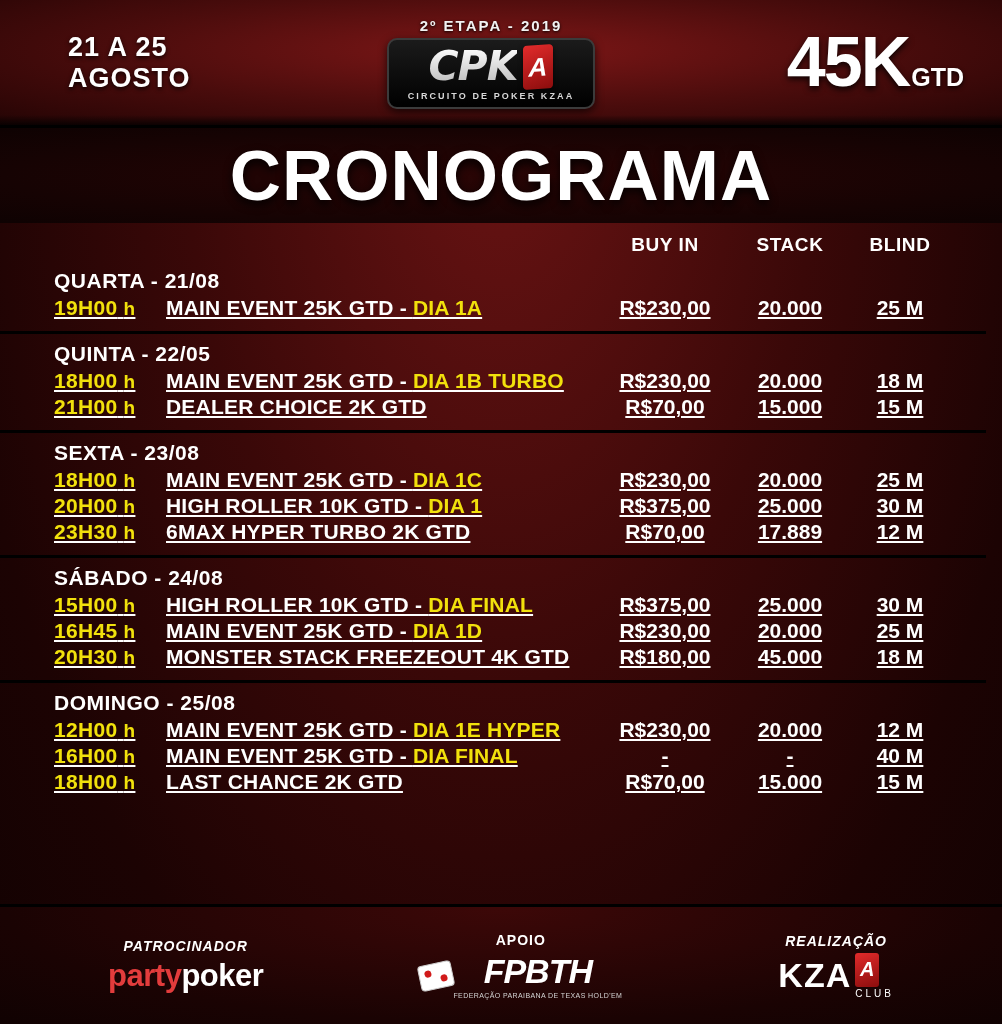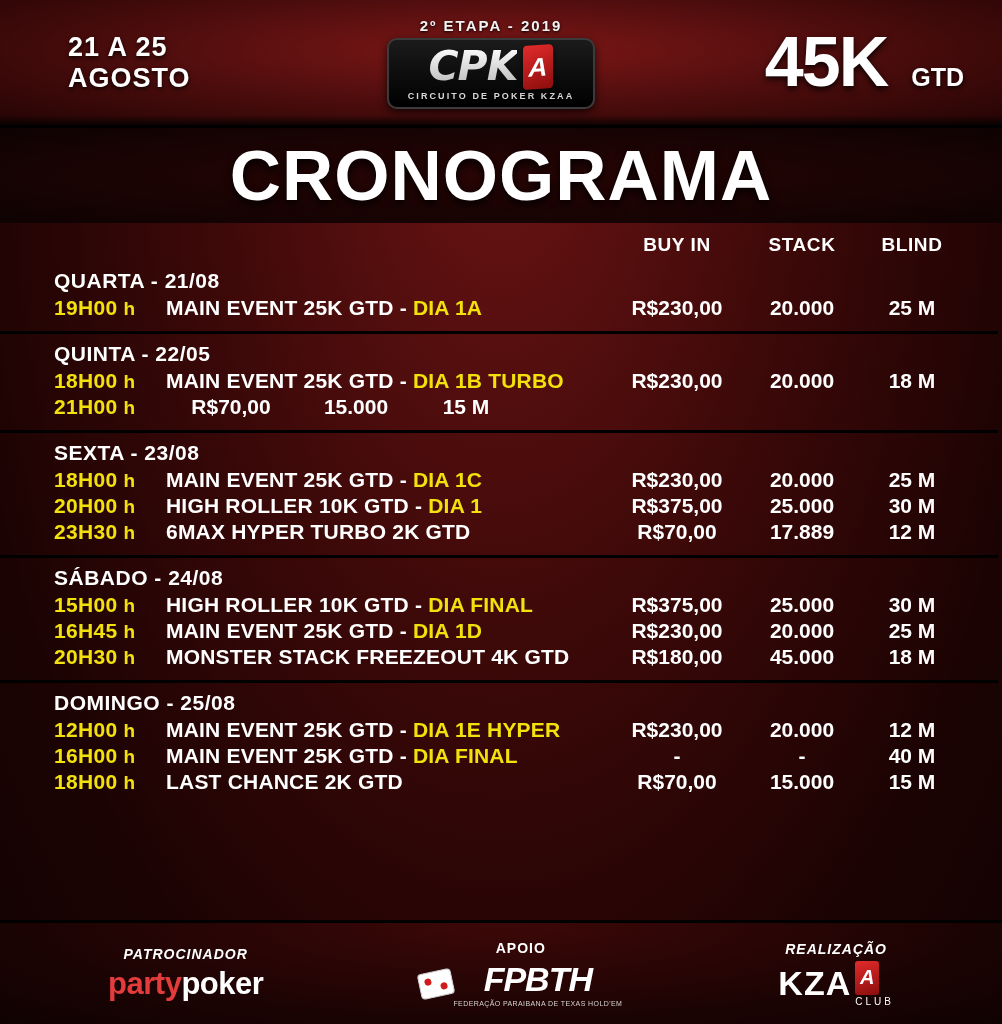--- a/index.html
+++ b/index.html
@@ -84,21 +84,21 @@
     position: absolute; inset: 0;
     display: flex; align-items: center; justify-content: center;
     font-weight: bold; font-size: 26px; color: #fff; font-style: italic;
   }
   .cpk-sub {
     font-size: 9px; letter-spacing: 2.1px; color: #d8d8d8;
     margin-top: 2px; font-weight: bold;
   }
   .gtd-block {
     width: 260px; text-align: left; padding-right: 10px;
-    display: flex; align-items: baseline; justify-content: flex-end; gap: 22px;
+    display: flex; align-items: baseline; justify-content: flex-end;
   }
   .gtd-num {
     font-size: 70px; font-weight: bold; line-height: .9;
     letter-spacing: -2px;
     text-shadow: 0 3px 6px rgba(0,0,0,.85);
   }
   .gtd-suffix {
     font-size: 25px; font-weight: bold; margin-left: 2px;
     text-shadow: 0 2px 4px rgba(0,0,0,.85);
   }
@@ -108,21 +108,21 @@
     height: 95px;
     display: flex; align-items: center; justify-content: center;
     background: radial-gradient(ellipse at 50% 50%, #2a0505 0%, #160303 70%, #0e0202 100%);
   }
   .title {
     font-size: 71px; font-weight: bold; letter-spacing: 1px;
     text-shadow: 0 4px 10px rgba(0,0,0,.9);
   }
 
   
-  .schedule { padding: 0 4px 0 0; }
+  .schedule { padding: 0 16px 0 0; }
   .colhead {
     display: flex; align-items: center;
     padding: 5px 36px 0 54px;
     height: 38px;
   }
   .colhead .day {
     flex: 1;
     font-size: 21px; font-weight: bold; letter-spacing: .5px;
   }
   .ch { font-size: 19px; font-weight: bold; letter-spacing: .6px; text-align: center; }
@@ -132,35 +132,35 @@
 
   .daygroup { border-top: 3px solid #000; }
   .daygroup.first { border-top: none; }
   .dayname {
     font-size: 21px; font-weight: bold; letter-spacing: .5px;
     padding: 8px 0 2px 54px;
   }
   .evrow {
     display: flex; align-items: flex-start;
     padding: 1px 36px 1px 54px;
-    font-size: 21px; font-weight: bold;
+    font-size: 21px; font-weight: bold; text-decoration: underline;
   }
   .ev-time { width: 112px; color: #f2e10c; letter-spacing: .3px; white-space: nowrap; }
   .ev-time .h { color: #f2e10c; font-weight: bold; font-size: 19px; }
   .ev-name { flex: 1; letter-spacing: .2px; }
   .ev-name .hl { color: #f2e10c; }
   .ev-buy { width: 130px; text-align: center; letter-spacing: 0; }
   .ev-stack { width: 120px; text-align: center; }
   .ev-blind { width: 100px; text-align: center; }
   .group-pad { height: 10px; }
 
   
   .footer {
     position: absolute; left: 0; right: 0; bottom: 0;
-    height: 104px;
+    height: 120px;
     border-top: 3px solid #000;
     background: radial-gradient(ellipse at 50% 0%, #3d0808 0%, #1a0303 70%, #100202 100%);
     display: flex; align-items: center; justify-content: space-around;
     padding: 0 30px;
   }
   .fcol { text-align: center; }
   .flabel { font-size: 14px; font-weight: bold; letter-spacing: 1px; margin-bottom: 4px; }
   .flabel.ital { font-style: italic; }
   .pp { font-size: 31px; letter-spacing: -.5px; }
   .pp .party { color: #e23c3c; font-weight: bold; }
@@ -246,20 +246,21 @@
           <div class="dayname">QUINTA - 22/05</div>
           <div class="evrow">
             <div class="ev-time"><span>18H00</span> <span class="h">h</span></div>
             <div class="ev-name"><span>MAIN EVENT 25K GTD - </span><span class="hl">DIA 1B TURBO</span></div>
             <div class="ev-buy">R$230,00</div>
             <div class="ev-stack">20.000</div>
             <div class="ev-blind">18 M</div>
           </div>
           <div class="evrow">
             <div class="ev-time"><span>21H00</span> <span class="h">h</span></div>
+            <div class="ev-name"><span>DEALER CHOICE 2K GTD</span><span class="hl"></span></div>
             <div class="ev-buy">R$70,00</div>
             <div class="ev-stack">15.000</div>
             <div class="ev-blind">15 M</div>
           </div>
           <div class="group-pad"></div>
         </div>
         <div class="daygroup">
           <div class="dayname">SEXTA - 23/08</div>
           <div class="evrow">
             <div class="ev-time"><span>18H00</span> <span class="h">h</span></div>

